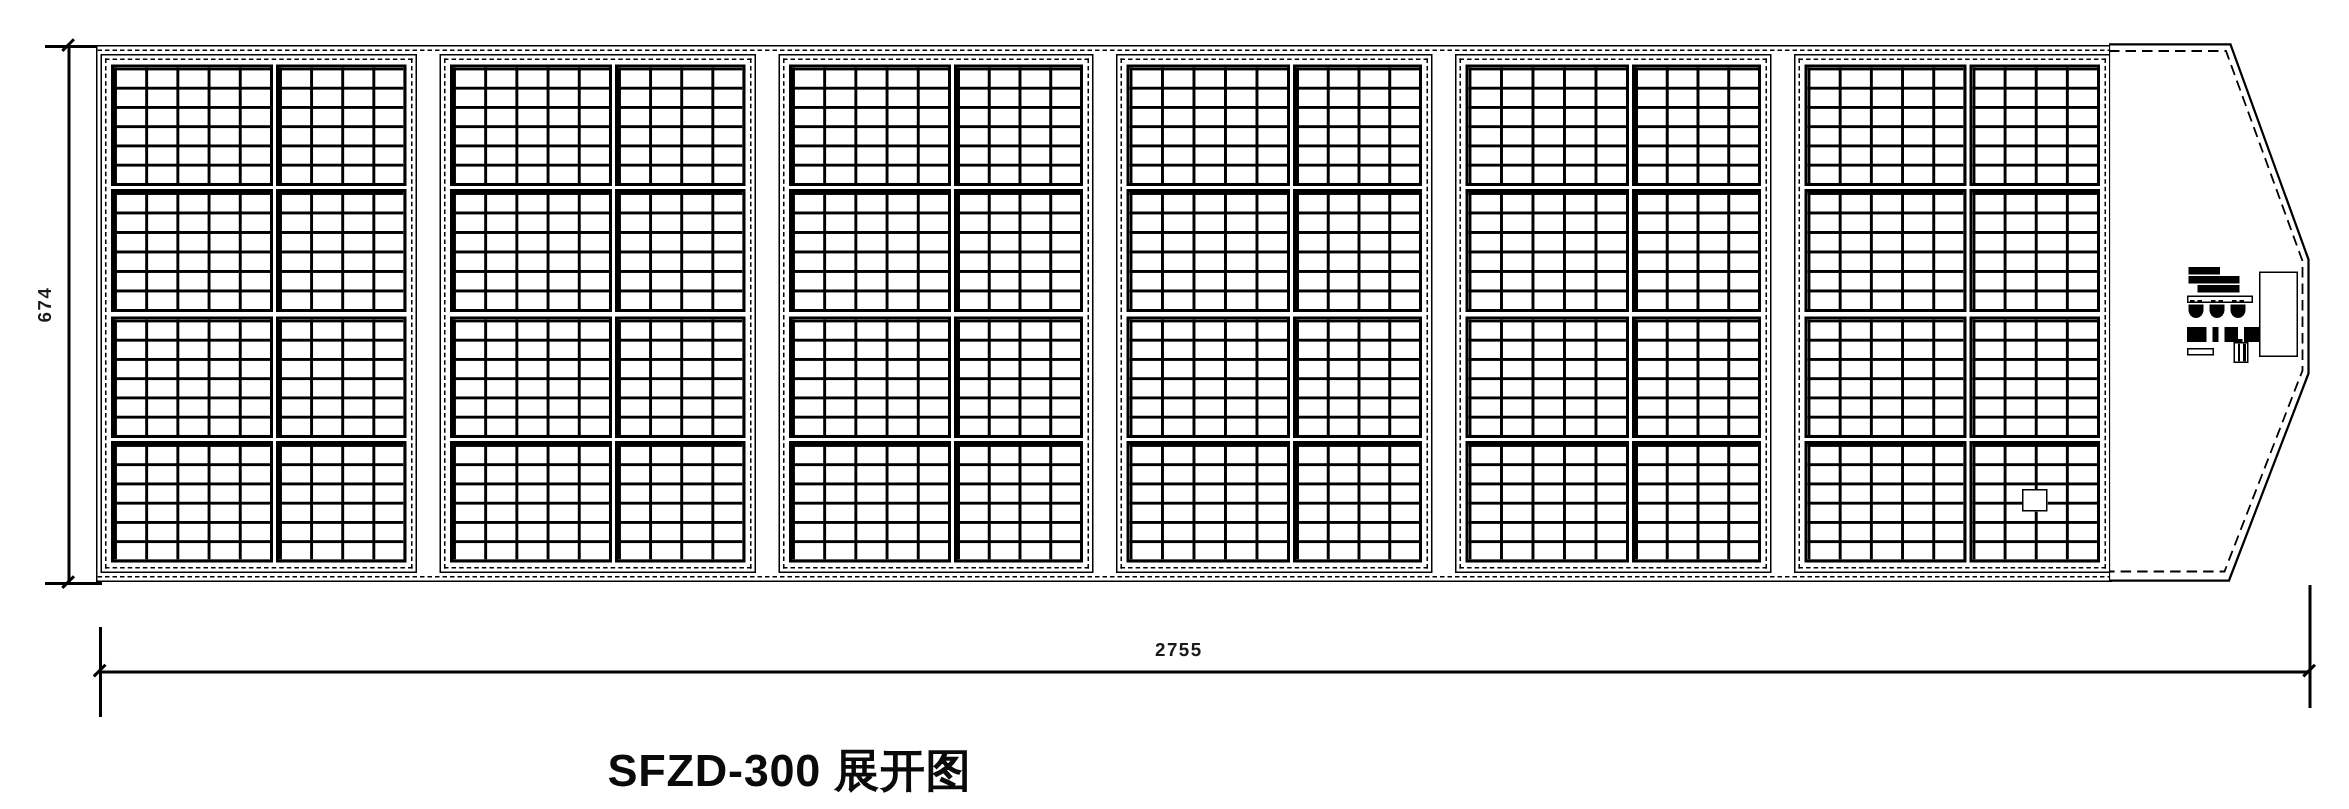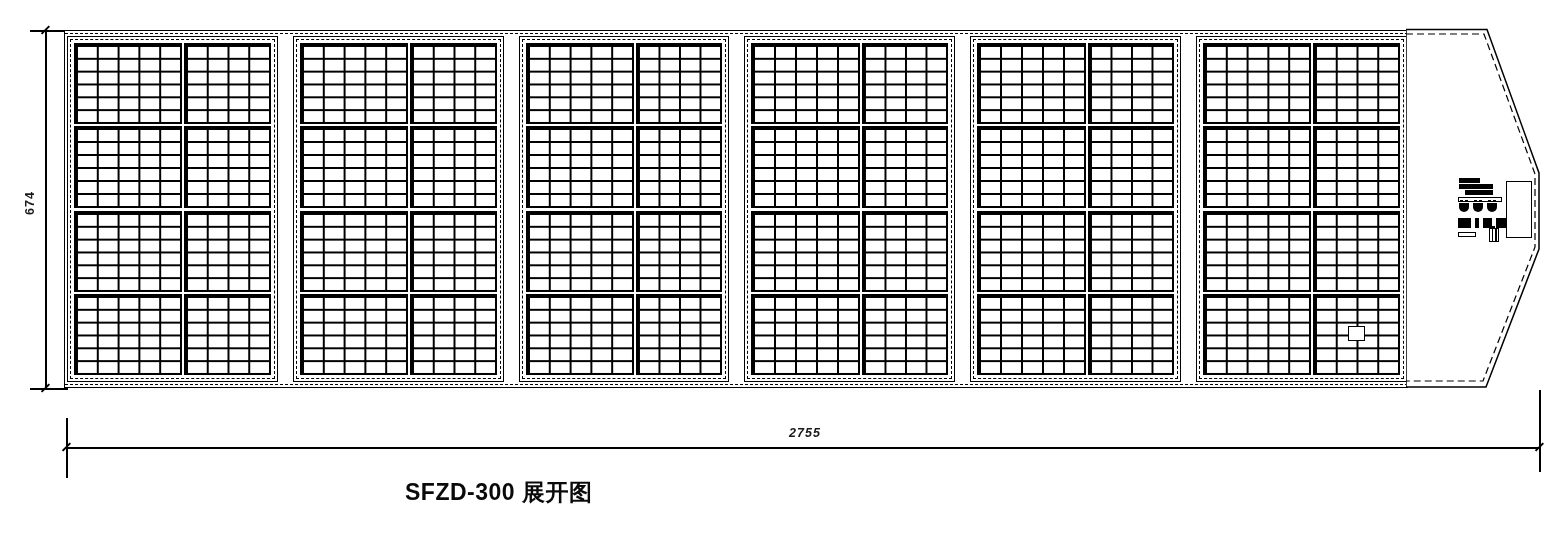--- a/index.html
+++ b/index.html
@@ -70,24 +70,24 @@
   .ext-top-left{position:absolute;left:30px;top:30px;width:34px;height:1.5px;background:#000;}
   .ext-bottom-left{position:absolute;left:30px;top:388px;width:38px;height:1.5px;background:#000;}
   .dimline-h{position:absolute;left:66px;top:447px;width:1474px;height:1.5px;background:#000;}
   .ext-dim-left{position:absolute;left:66px;top:418px;width:1.5px;height:60px;background:#000;}
   .ext-dim-right{position:absolute;left:1539px;top:390px;width:1.5px;height:82px;background:#000;}
   .tick{position:absolute;width:11px;height:2.2px;background:#000;transform:rotate(-45deg);}
   .dim-text{
     position:absolute;font-weight:bold;font-size:12.5px;letter-spacing:1px;color:#1a1a1a;
   }
   .dim-674{left:8px;top:196px;transform:rotate(-90deg);transform-origin:center;width:44px;text-align:center;}
-  .dim-2755{left:770px;top:426px;width:70px;text-align:center;font-style:italic;}
+  .dim-2755{left:770px;top:426px;width:70px;text-align:left;}
   
   .title{
-    position:absolute;left:405px;top:477px;font-size:23px;font-weight:bold;
+    position:absolute;left:405px;top:494px;font-size:30px;font-weight:bold;
     letter-spacing:0.5px;color:#0a0a0a;white-space:nowrap;
   }
 </style>
 </head>
 <body>
 
 <div class="canvas">
 
   <div class="fabric">
     <div class="stitch-line stitch-top"></div>

